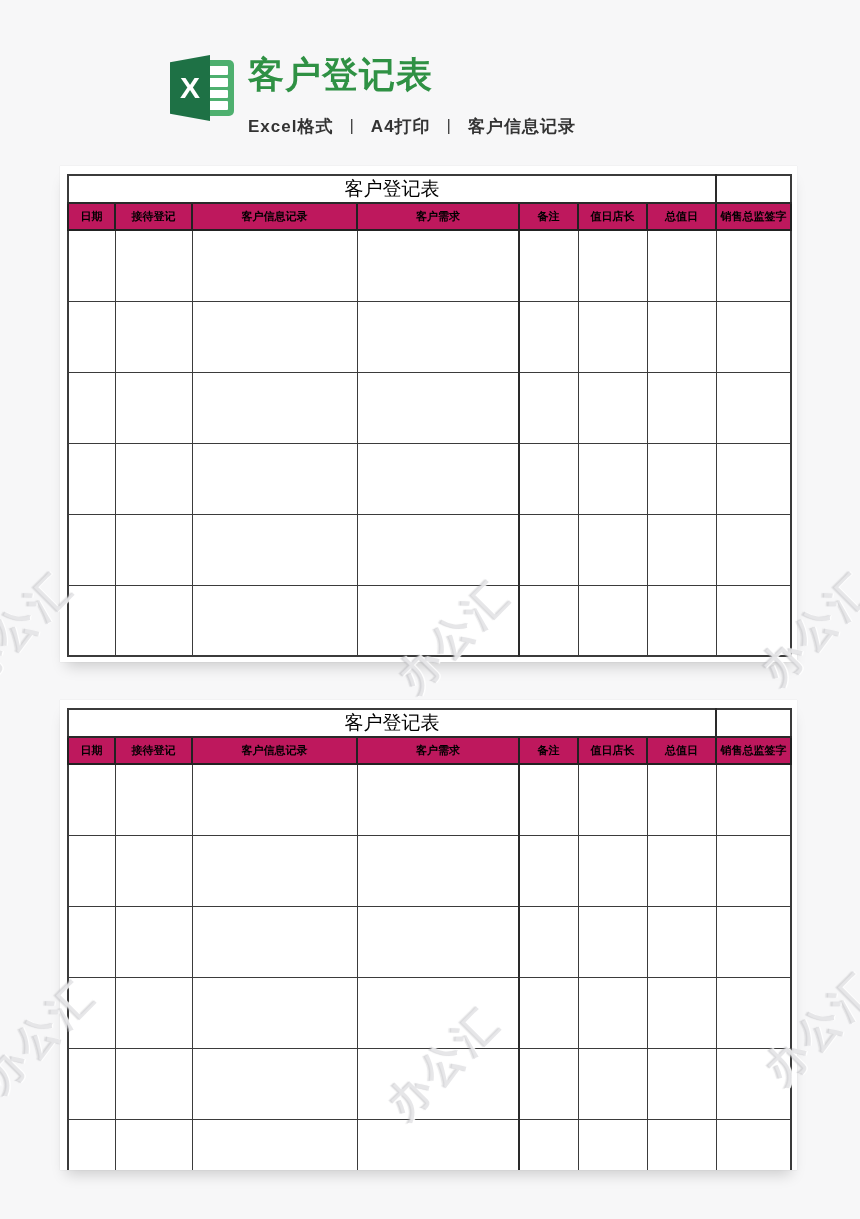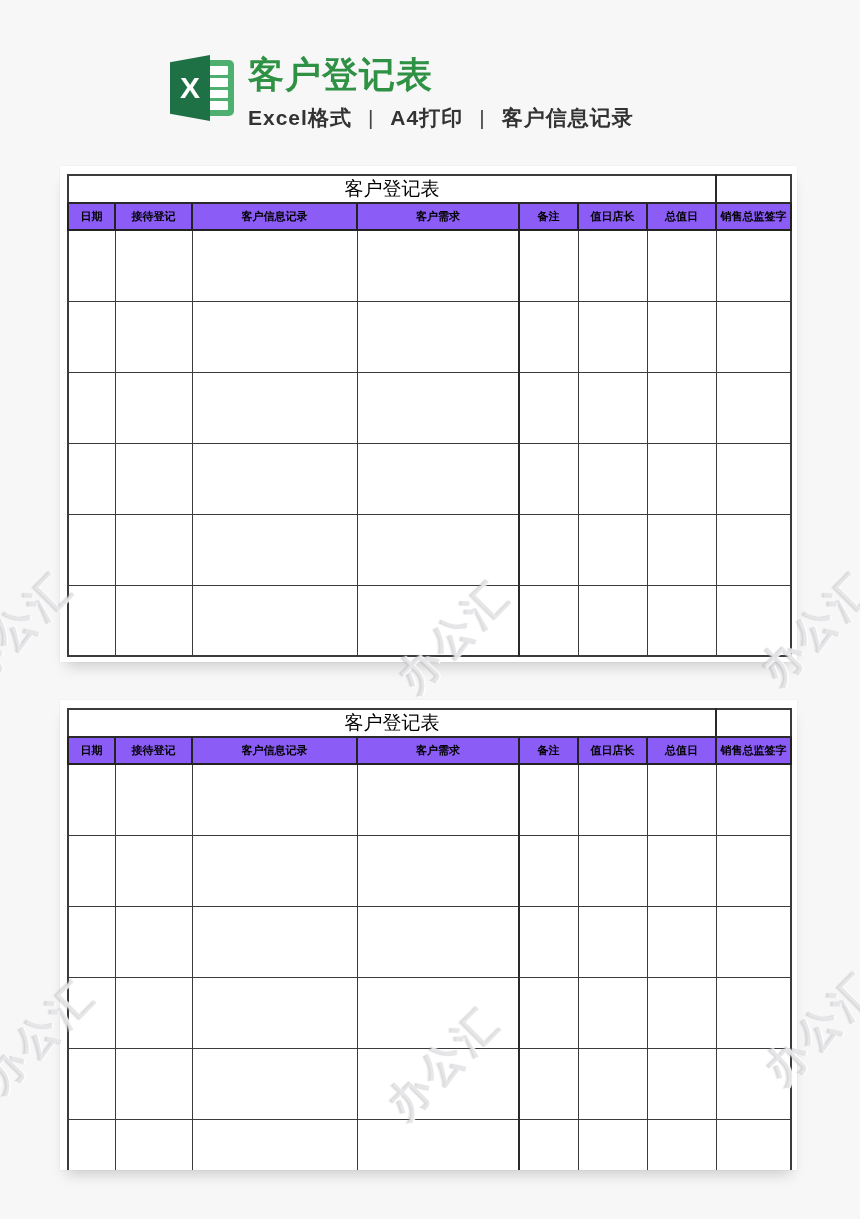--- a/index.html
+++ b/index.html
@@ -30,21 +30,21 @@
     clip-path:polygon(0 11%, 100% 0, 100% 100%, 0 89%);
     color:#fff; font-weight:bold; font-size:30px;
     display:flex; align-items:center; justify-content:center;
   }
   .header-text { padding-top:0; }
   .page-title {
     font-size:36px; font-weight:bold; color:#2f9144;
     line-height:1.1; letter-spacing:1px;
   }
   .page-subtitle {
-    margin-top:9px; font-size:21px; font-weight:bold; color:#333;
+    margin-top:20px; font-size:17px; font-weight:bold; color:#333;
     letter-spacing:1px; display:flex; align-items:center;justify-content:center;
   }
   .page-subtitle .sep { margin:0 16px; font-weight:normal; color:#444; }
 
   
   .card {
     position:absolute; left:60px; width:737px;
     background:#ffffff;
     box-shadow:0 10px 14px -6px rgba(0,0,0,0.18), 0 0 1px rgba(0,0,0,0.12);
     padding:8px 7px;
@@ -57,21 +57,21 @@
     border:2px solid #3b3b3b;
     font-family:"Liberation Serif","DejaVu Serif",serif;
   }
   table.sheet td, table.sheet th { border:1px solid #3b3b3b; }
   tr.title-row td {
     height:26px; text-align:center; vertical-align:middle;
     font-size:19px; color:#000; border-bottom:2px solid #2a2a2a;
   }
   tr.title-row td.title-right-cell { border-left:2px solid #2a2a2a; }
   tr.head-row th {
-    height:27px; background:#8b5cf6;
+    height:27px; background:#be185d;
     font-size:11px; font-weight:bold; color:#000;
     text-align:center; vertical-align:middle;
     border:2px solid #222;
   }
   tr.data-row td { height:71px; background:#fff; }
   tr.data-row td.thick-left { border-left:2px solid #2a2a2a; }
 
   
   .watermark {
     position:absolute;

